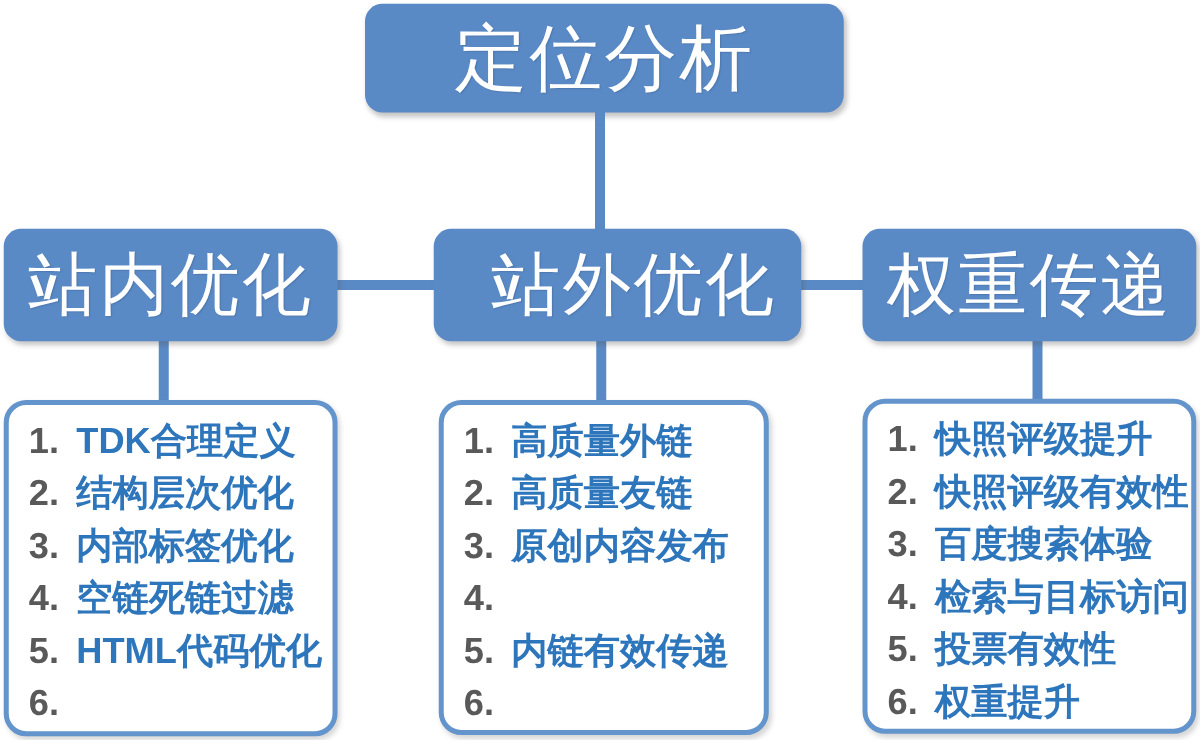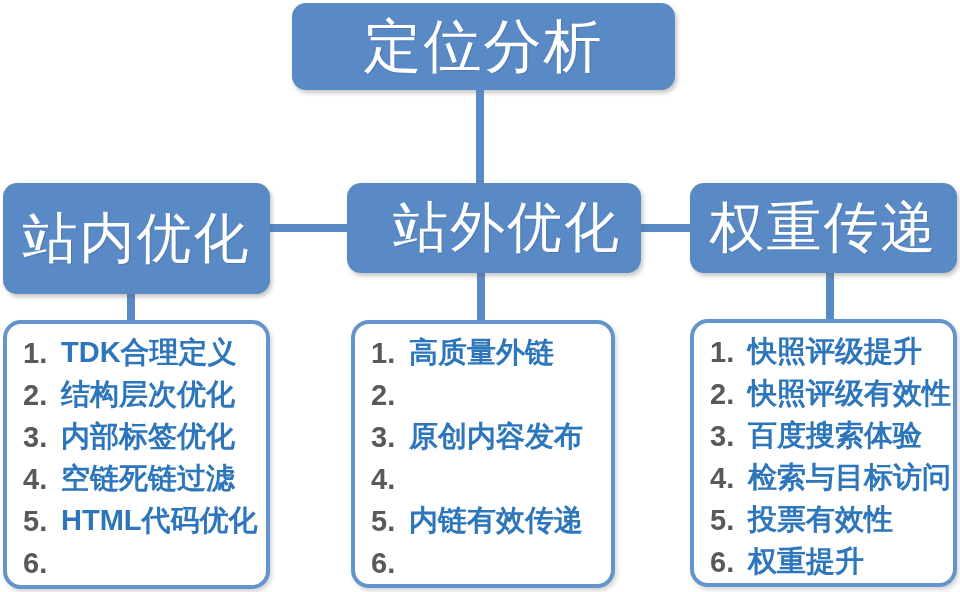--- a/index.html
+++ b/index.html
@@ -16,21 +16,21 @@
     background: var(--node-fill);
     color: var(--node-text);
     display: flex;
     align-items: center;
     justify-content: center;
     border-radius: 14px;
     box-shadow: 2px 3px 4px rgba(90,90,90,0.35);
     white-space: nowrap;
   }
   .node.root   { left:292px; top:3px;   width:383px; height:87px; font-size:58px; }
-  .node.b0     { left:3px;   top:183px; width:267px; height:111px; font-size:55px; }
+  .node.b0     { left:3px;   top:183px; width:267px; height:90px; font-size:55px; }
   .node.b1     { left:347px; top:183px; width:268px; height:90px; font-size:55px;padding-left:26px; }
   .node.b2     { left:690px; top:183px; width:267px; height:90px; font-size:55px; }
   .node span { text-shadow: 1px 1px 1px rgba(70,110,160,0.6); letter-spacing:2px;font-family:Liberation Mono, monospace; }
   .conn { position: absolute; background: var(--connector); }
   .conn.v-root    { left:476px; top:88px;  width:8px;  height:97px; }
   .conn.h-left    { left:268px; top:224px; width:81px; height:8px; }
   .conn.h-right   { left:613px; top:224px; width:79px; height:8px; }
   .conn.v-b0      { left:127px; top:271px; width:8px;  height:50px; }
   .conn.v-b1      { left:477px; top:271px; width:8px;  height:50px; }
   .conn.v-b2      { left:826px; top:271px; width:8px;  height:49px; }
@@ -109,20 +109,21 @@
     </div>
   </div>
 
   <div class="listbox l1">
     <div class="item">
       <span class="num">1.</span>
       <span class="txt">高质量外链</span>
     </div>
     <div class="item">
       <span class="num">2.</span>
+      <span class="txt">高质量友链</span>
     </div>
     <div class="item">
       <span class="num">3.</span>
       <span class="txt">原创内容发布</span>
     </div>
     <div class="item">
       <span class="num">4.</span>
     </div>
     <div class="item">
       <span class="num">5.</span>

